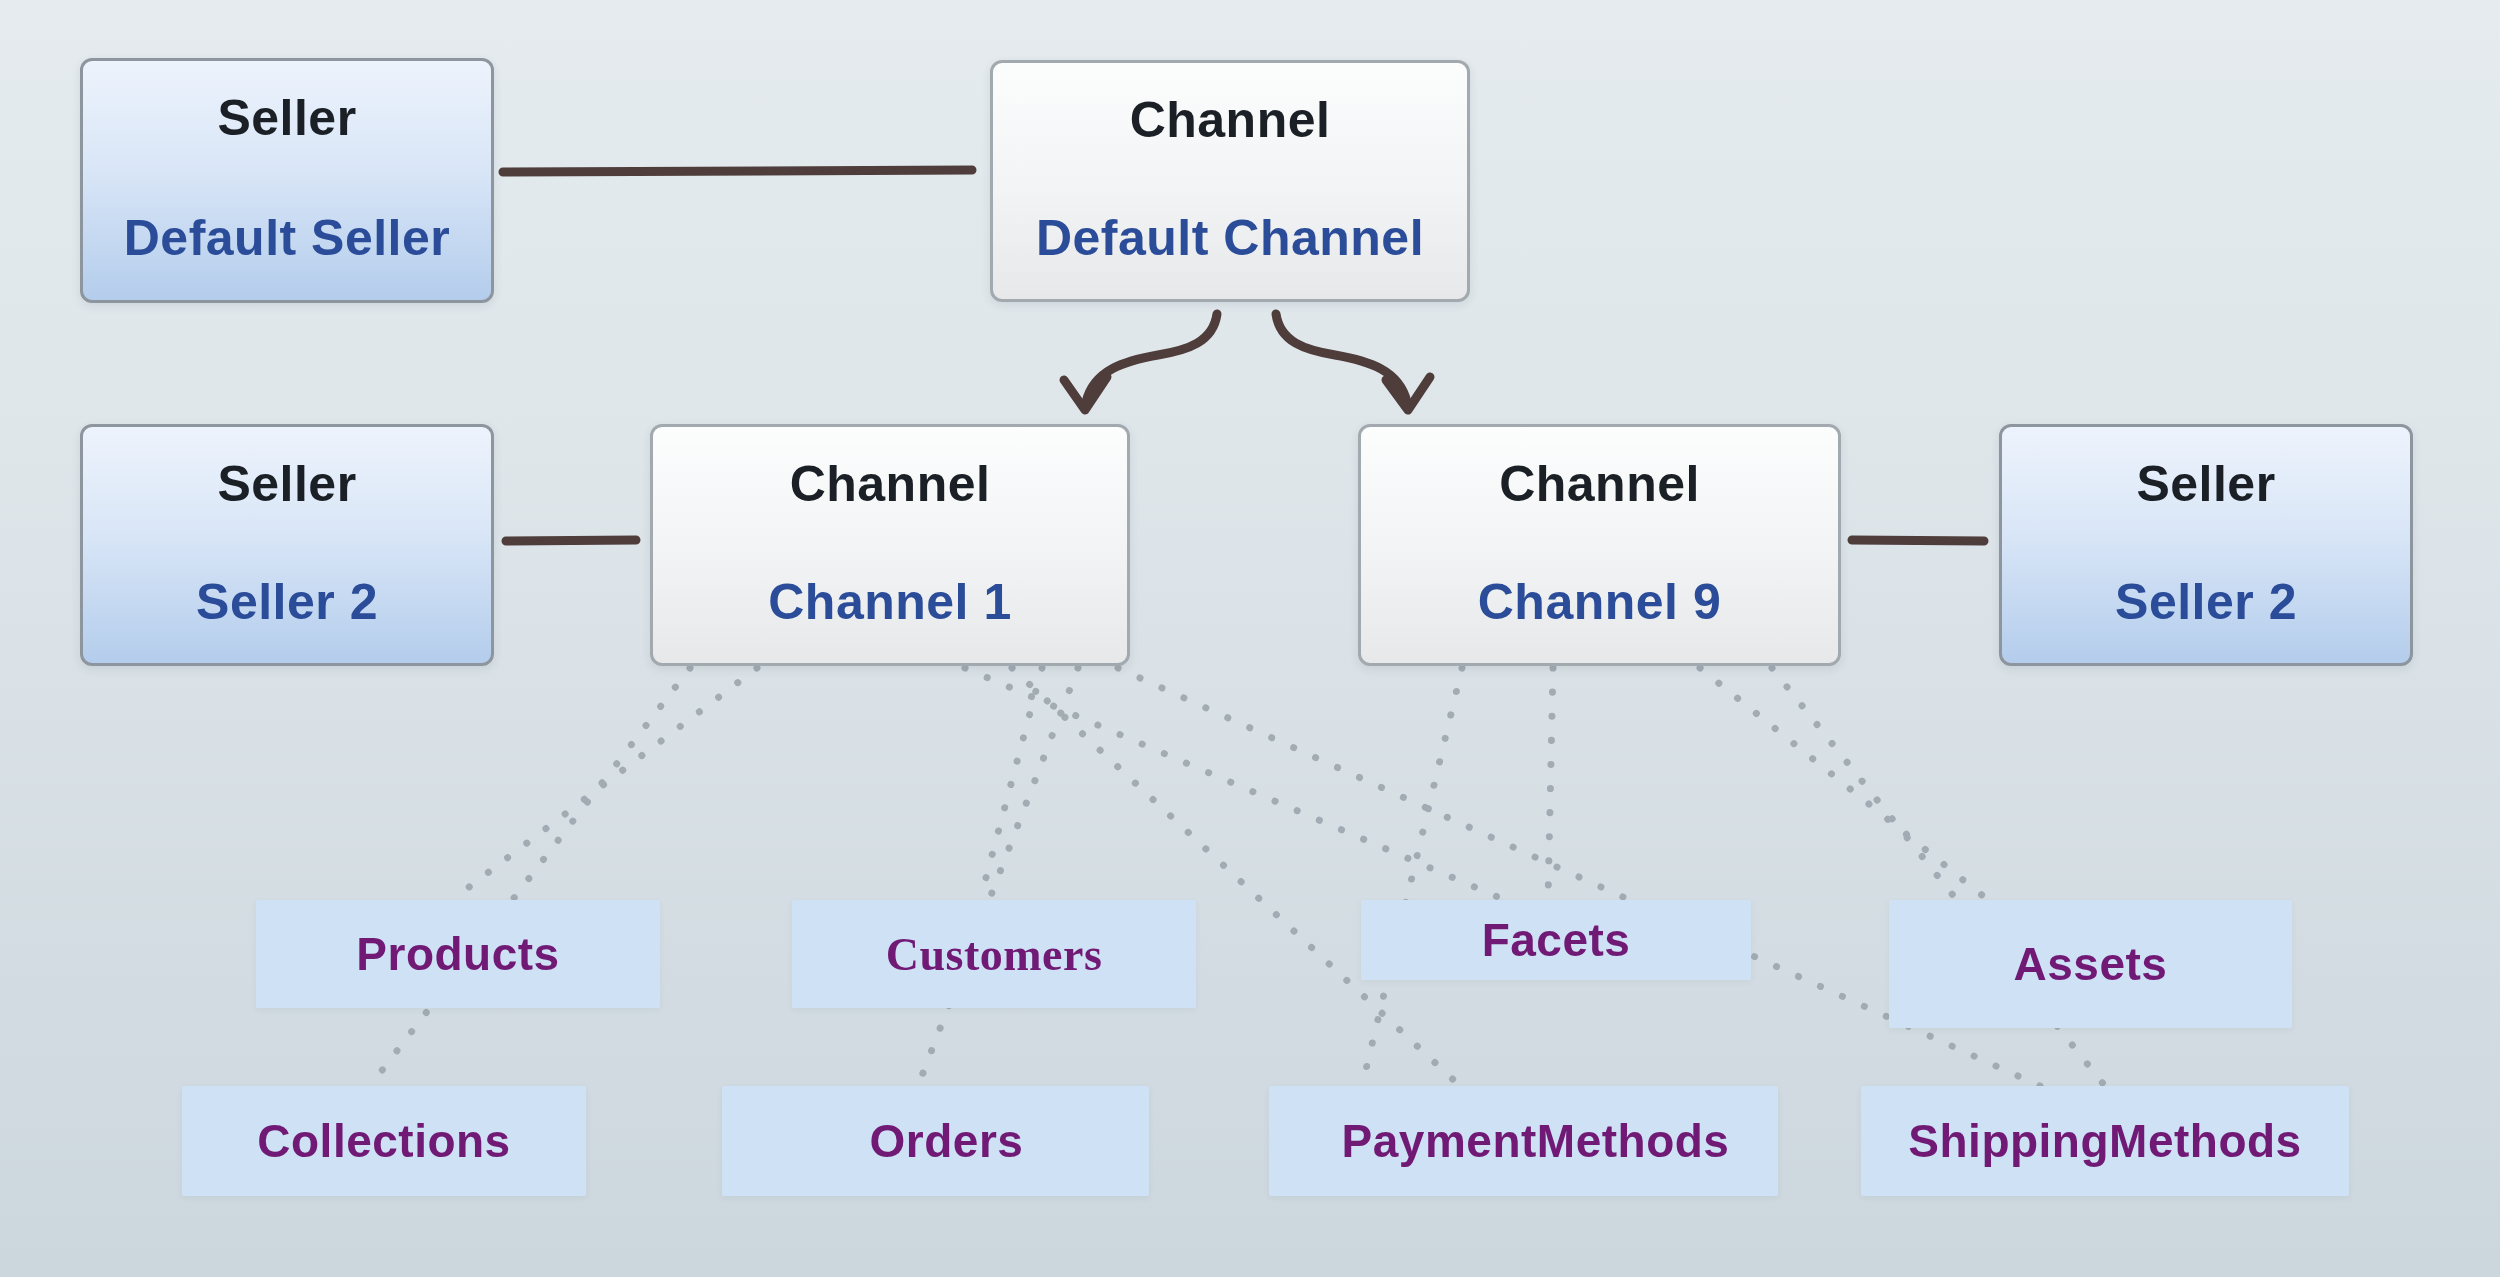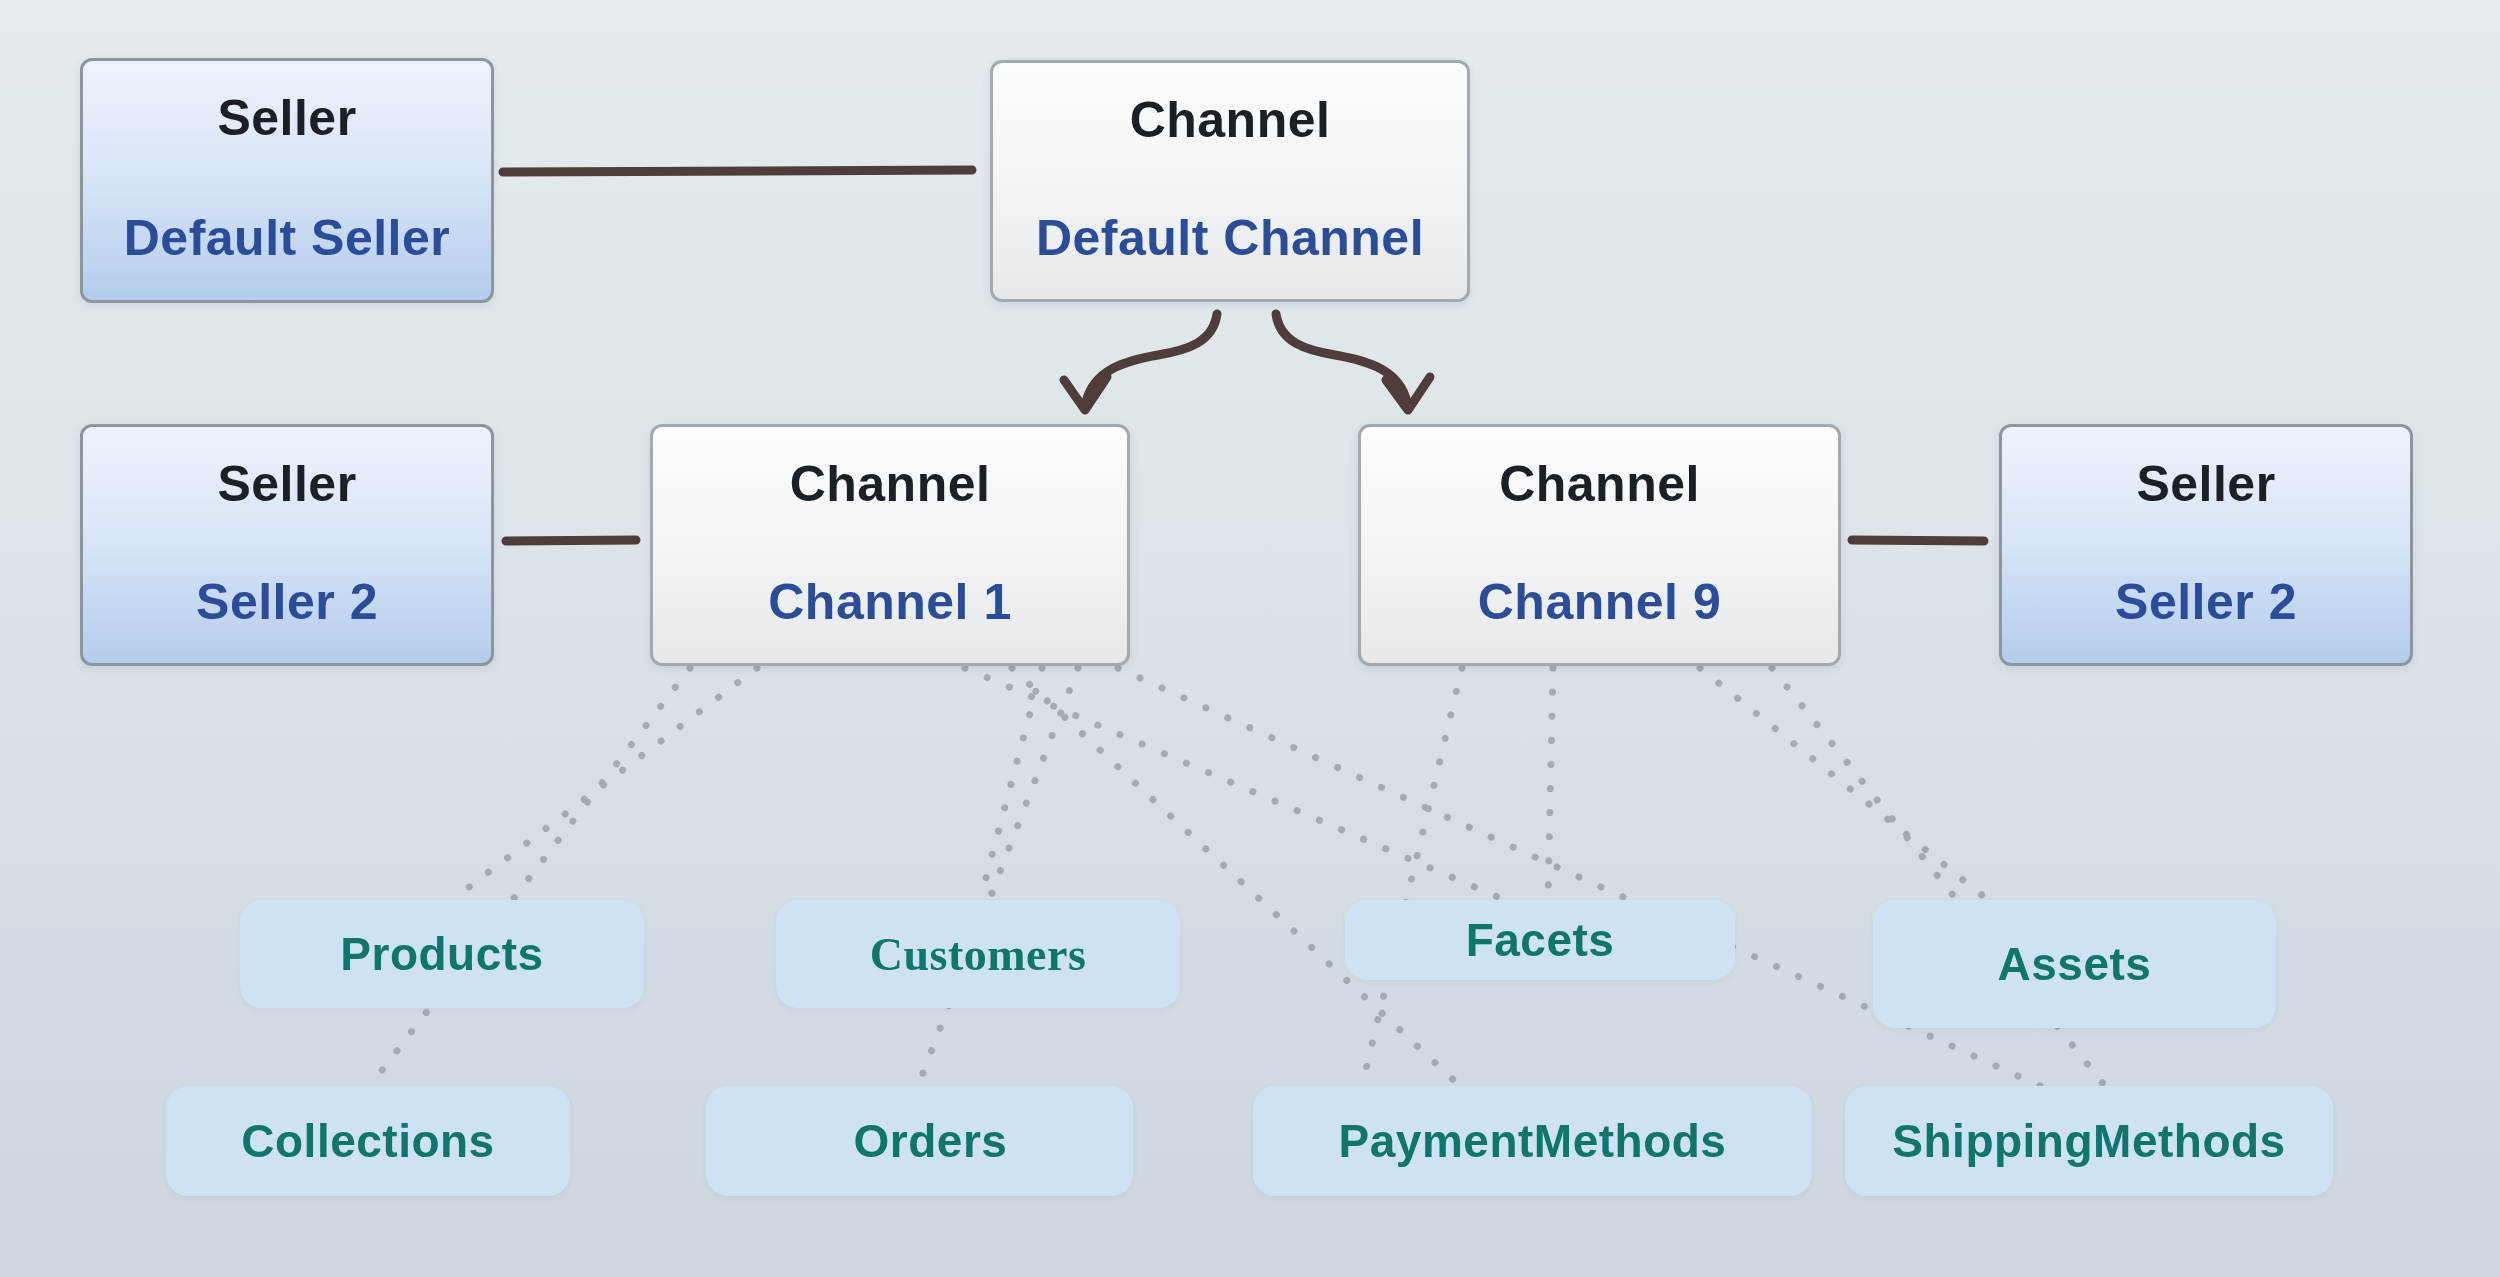--- a/index.html
+++ b/index.html
@@ -27,24 +27,25 @@
     font-size:50px;font-weight:700;color:#1b1f26;letter-spacing:.5px;
     position:absolute;top:0;height:48%;width:100%;
     display:flex;align-items:center;justify-content:center;
   }
   .node .name{
     font-size:50px;font-weight:700;color:#2a4c99;letter-spacing:.5px;
     position:absolute;bottom:0;height:52%;width:100%;
     display:flex;align-items:center;justify-content:center;
   }
   .entity{
-    position:absolute;z-index:2;border-radius:22px;background:#cfe2f5;
+    position:absolute;z-index:2;border-radius:2px;background:#cfe2f5;
     display:flex;align-items:center;justify-content:center;
-    font-size:46px;font-weight:700;color:#0f766e;letter-spacing:.5px;
+    font-size:46px;font-weight:700;color:#701a75;letter-spacing:.5px;
     box-shadow:0 2px 6px rgba(40,60,80,.06);
+    margin-left:16px;
   }
 </style>
 </head>
 <body>
 
 <div class="canvas">
 
   <svg class="wires" width="2500" height="1277" viewBox="0 0 2500 1277">
 
     <g stroke="#9aa3ab" stroke-width="7" stroke-linecap="round" fill="none" stroke-dasharray="0.1 24" opacity="0.85">
@@ -105,16 +106,16 @@
     <div class="name">Seller 2</div>
   </div>
 
   <div class="entity" style="left:240px;top:900px;width:404px;height:108px;">Products</div>
   <div class="entity" style="left:776px;top:900px;width:404px;height:108px;font-family:Liberation Serif, serif;">Customers</div>
   <div class="entity" style="left:1345px;top:900px;width:390px;height:80px;">Facets</div>
   <div class="entity" style="left:1873px;top:900px;width:403px;height:128px;">Assets</div>
 
   <div class="entity" style="left:166px;top:1086px;width:404px;height:110px;">Collections</div>
   <div class="entity" style="left:706px;top:1086px;width:405px;height:110px;padding-left:22px;">Orders</div>
-  <div class="entity" style="left:1253px;top:1086px;width:559px;height:110px;">PaymentMethods</div>
+  <div class="entity" style="left:1253px;top:1086px;width:485px;height:110px;padding-left:24px;">PaymentMethods</div>
   <div class="entity" style="left:1845px;top:1086px;width:488px;height:110px;">ShippingMethods</div>
 
 </div>
 
 </body></html>

